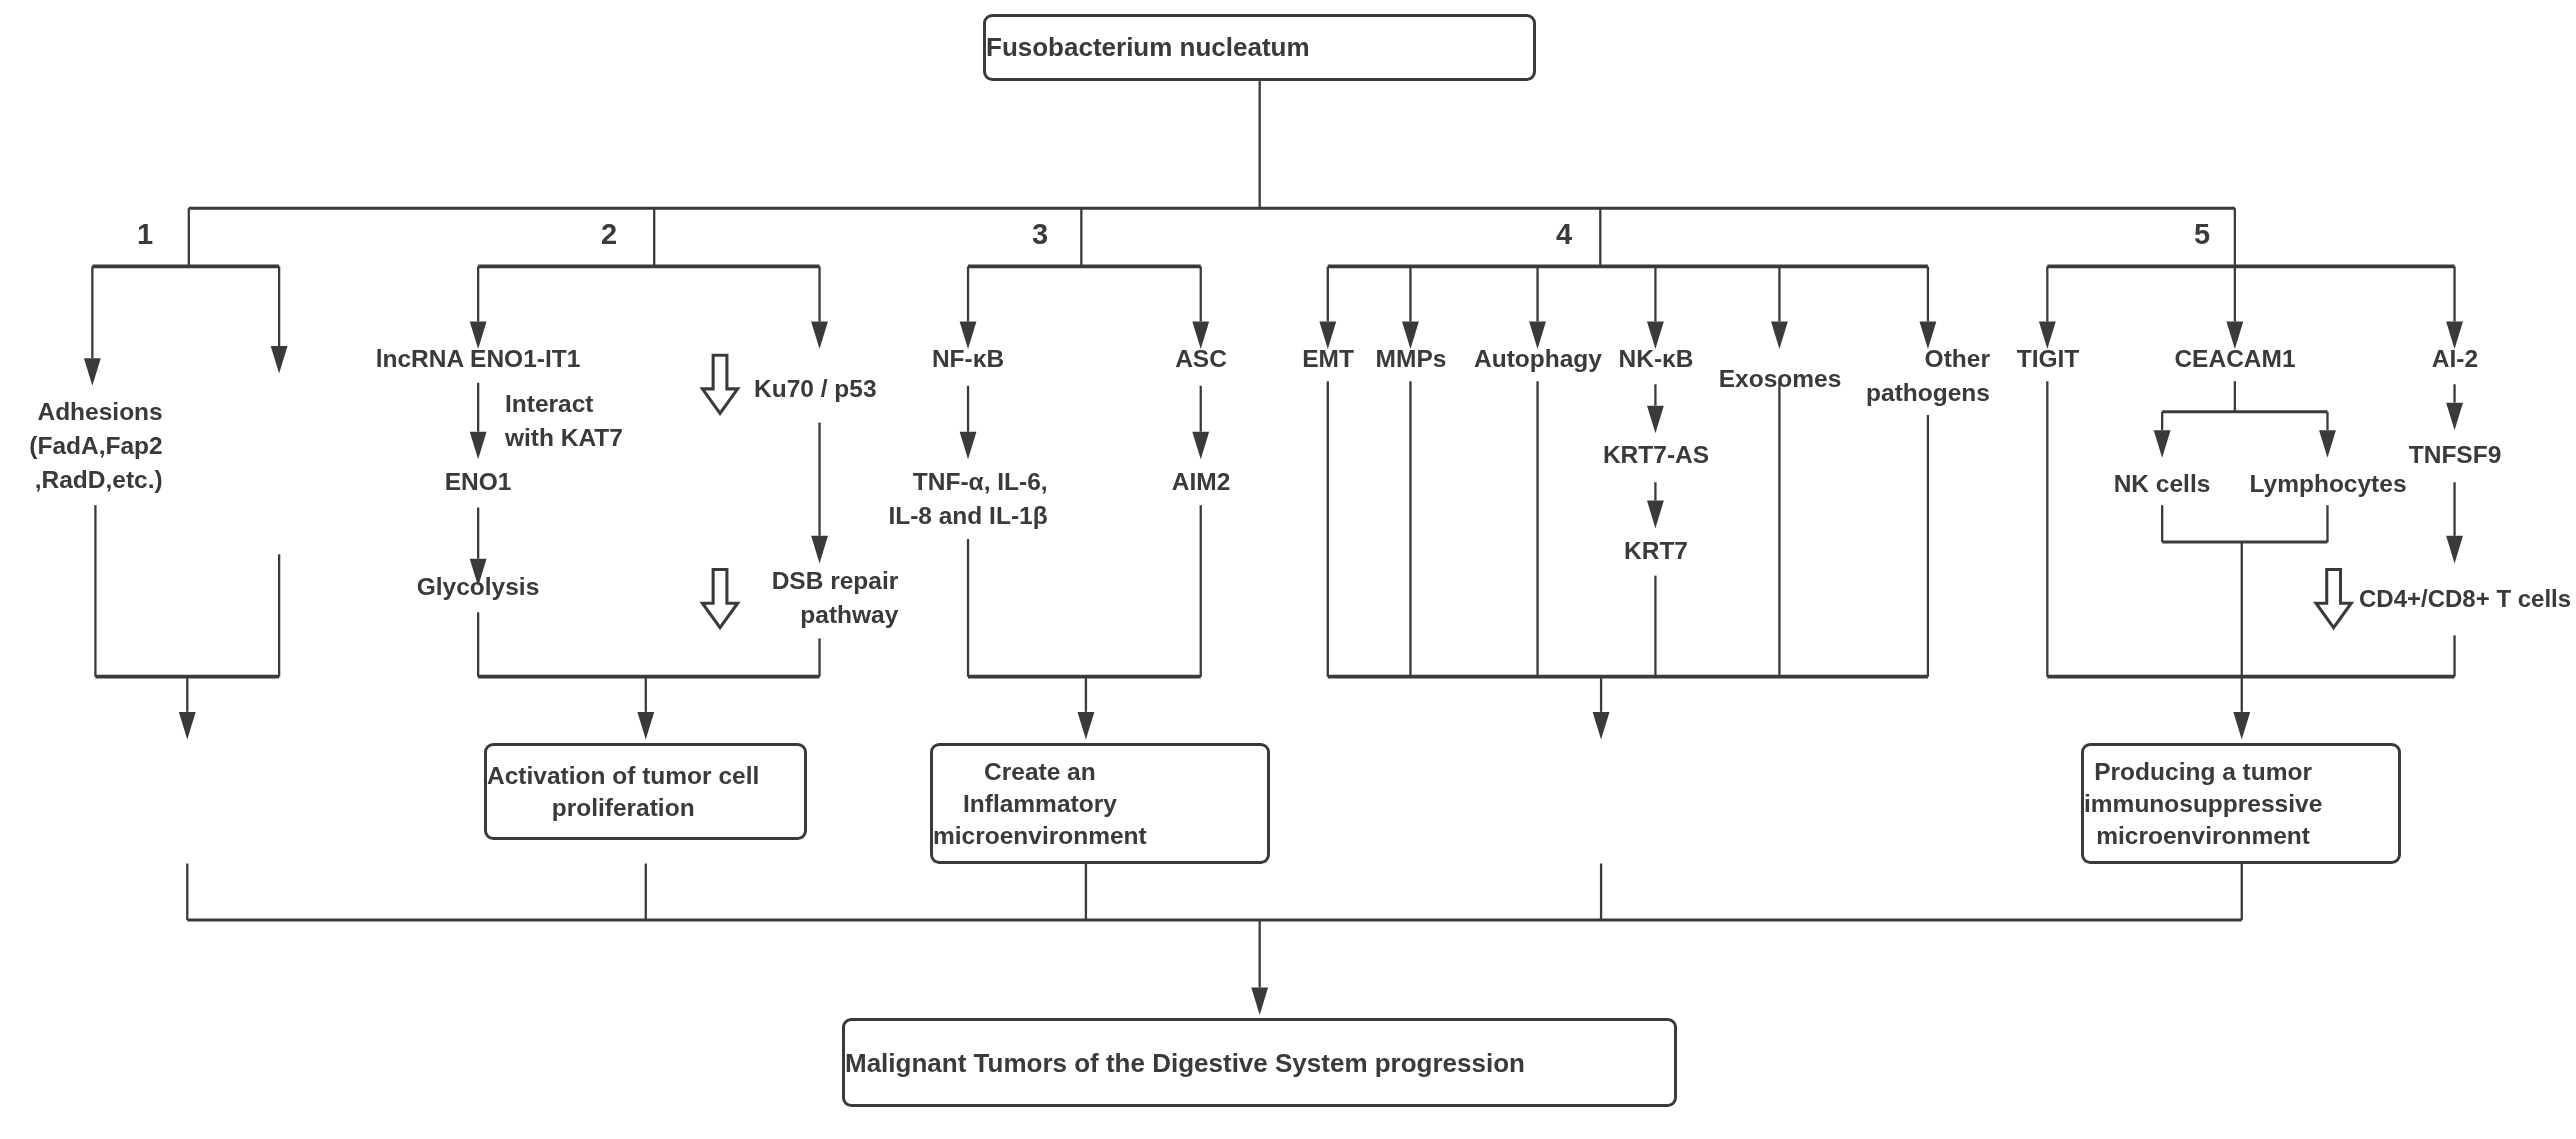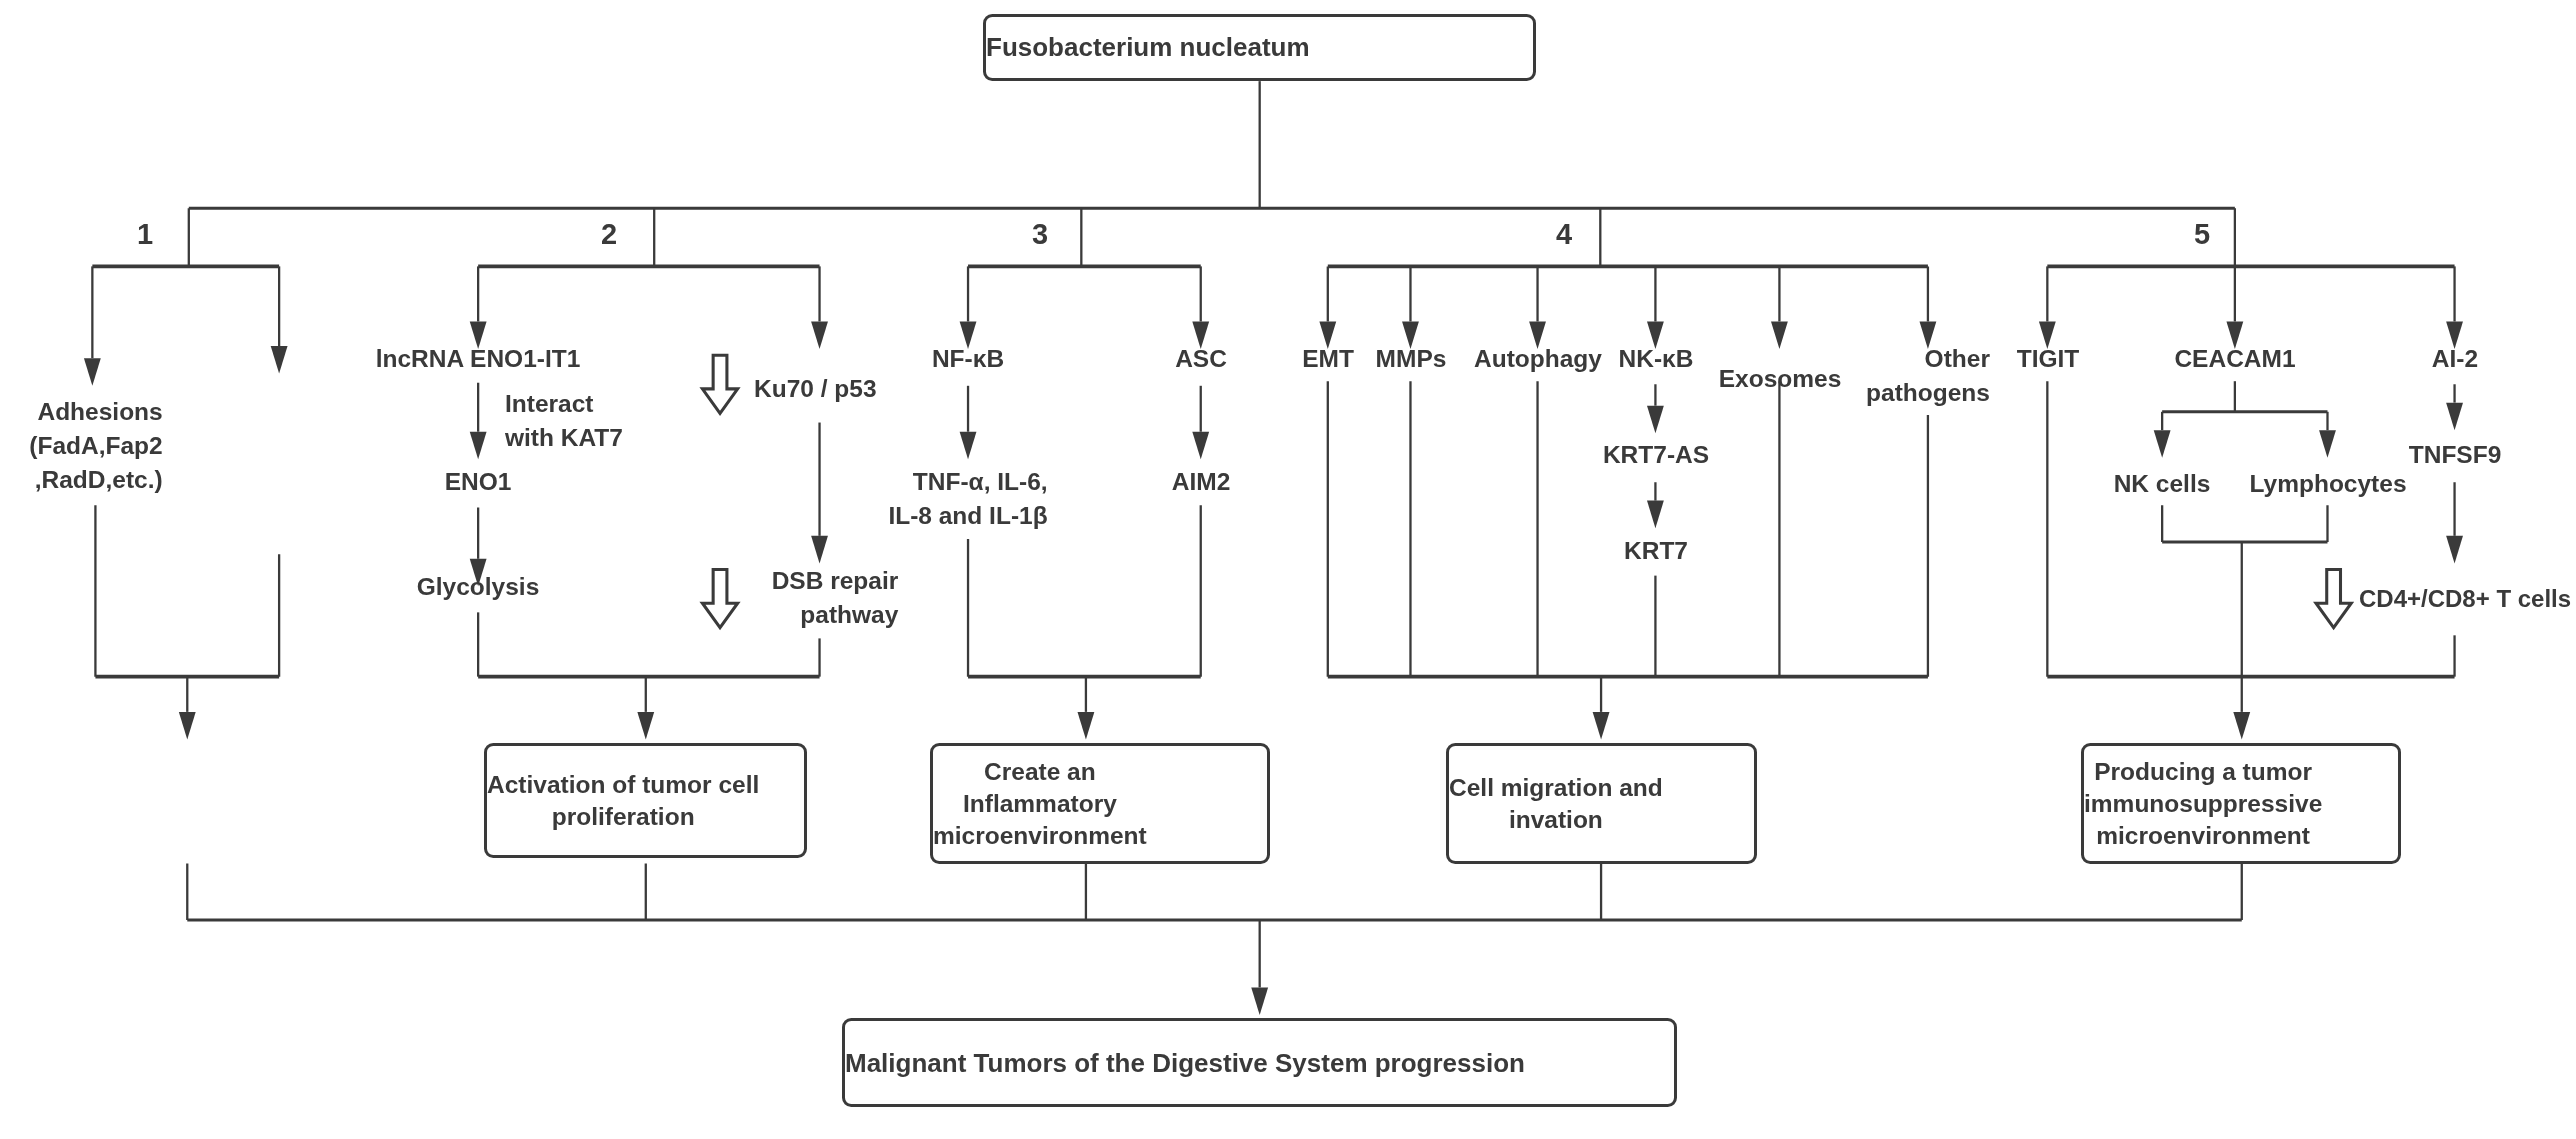--- a/index.html
+++ b/index.html
@@ -179,33 +179,29 @@
 pathogens</div>
 
   <div class="lbl" style="left:2048px;top:342px;">TIGIT</div>
   <div class="lbl" style="left:2235px;top:342px;">CEACAM1</div>
   <div class="lbl" style="left:2162px;top:467px;">NK cells</div>
   <div class="lbl" style="left:2328px;top:467px;">Lymphocytes</div>
   <div class="lbl" style="left:2455px;top:342px;">AI-2</div>
   <div class="lbl" style="left:2455px;top:438px;">TNFSF9</div>
   <div class="lbl left" style="left:2359px;top:582px;font-size:24px;">CD4+/CD8+ T cells</div>
 
-  <div class="box" style="left:484px;top:743px;width:323px;height:115px;">
+  <div class="box" style="left:484px;top:743px;width:323px;height:97px;">
     <span class="bt">Activation of tumor cell
 proliferation</span>
   </div>
   <div class="box" style="left:930px;top:743px;width:340px;height:121px;">
     <span class="bt">Create an
 Inflammatory
 microenvironment</span>
   </div>
-  <div class="box" style="left:1446px;top:743px;width:311px;height:121px;">
-    <span class="bt">Cell migration and
-invation</span>
-  </div>
   <div class="box" style="left:2081px;top:743px;width:320px;height:121px;">
     <span class="bt">Producing a tumor
 immunosuppressive
 microenvironment</span>
   </div>
 
   <div class="box final" style="left:842px;top:1018px;width:835px;height:89px;">
     <span class="bt">Malignant Tumors of the Digestive System progression</span>
   </div>
 

